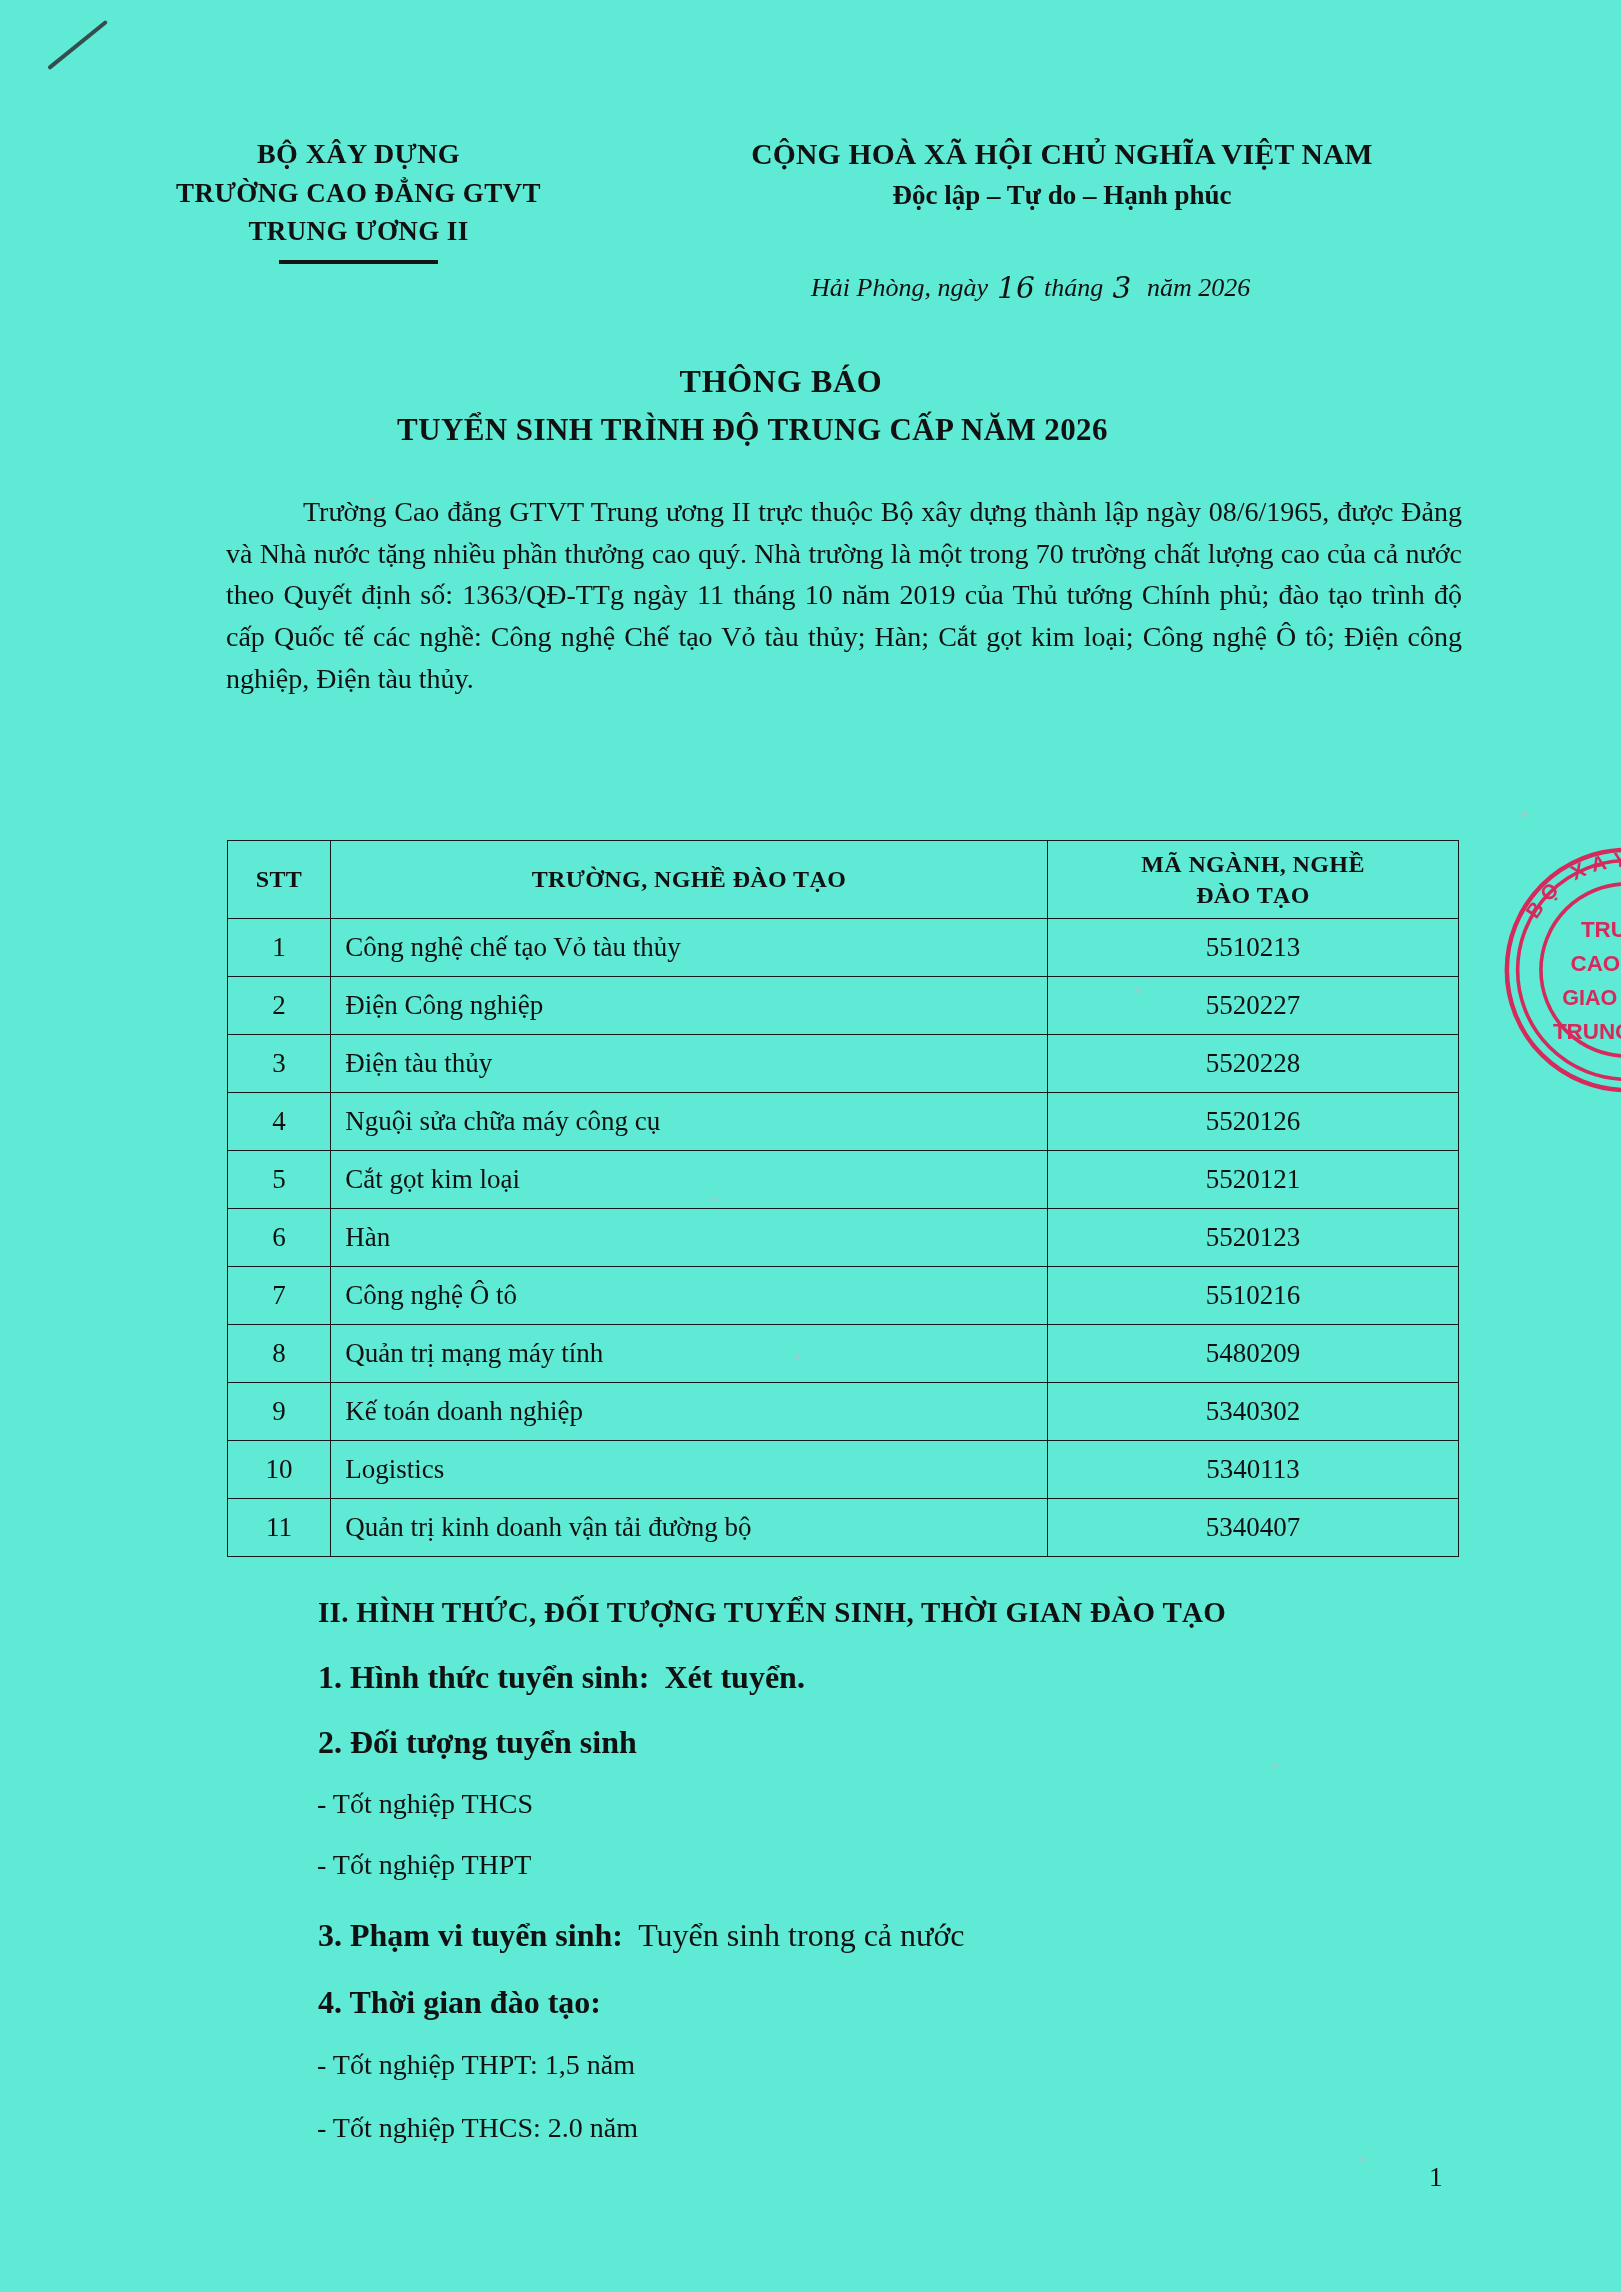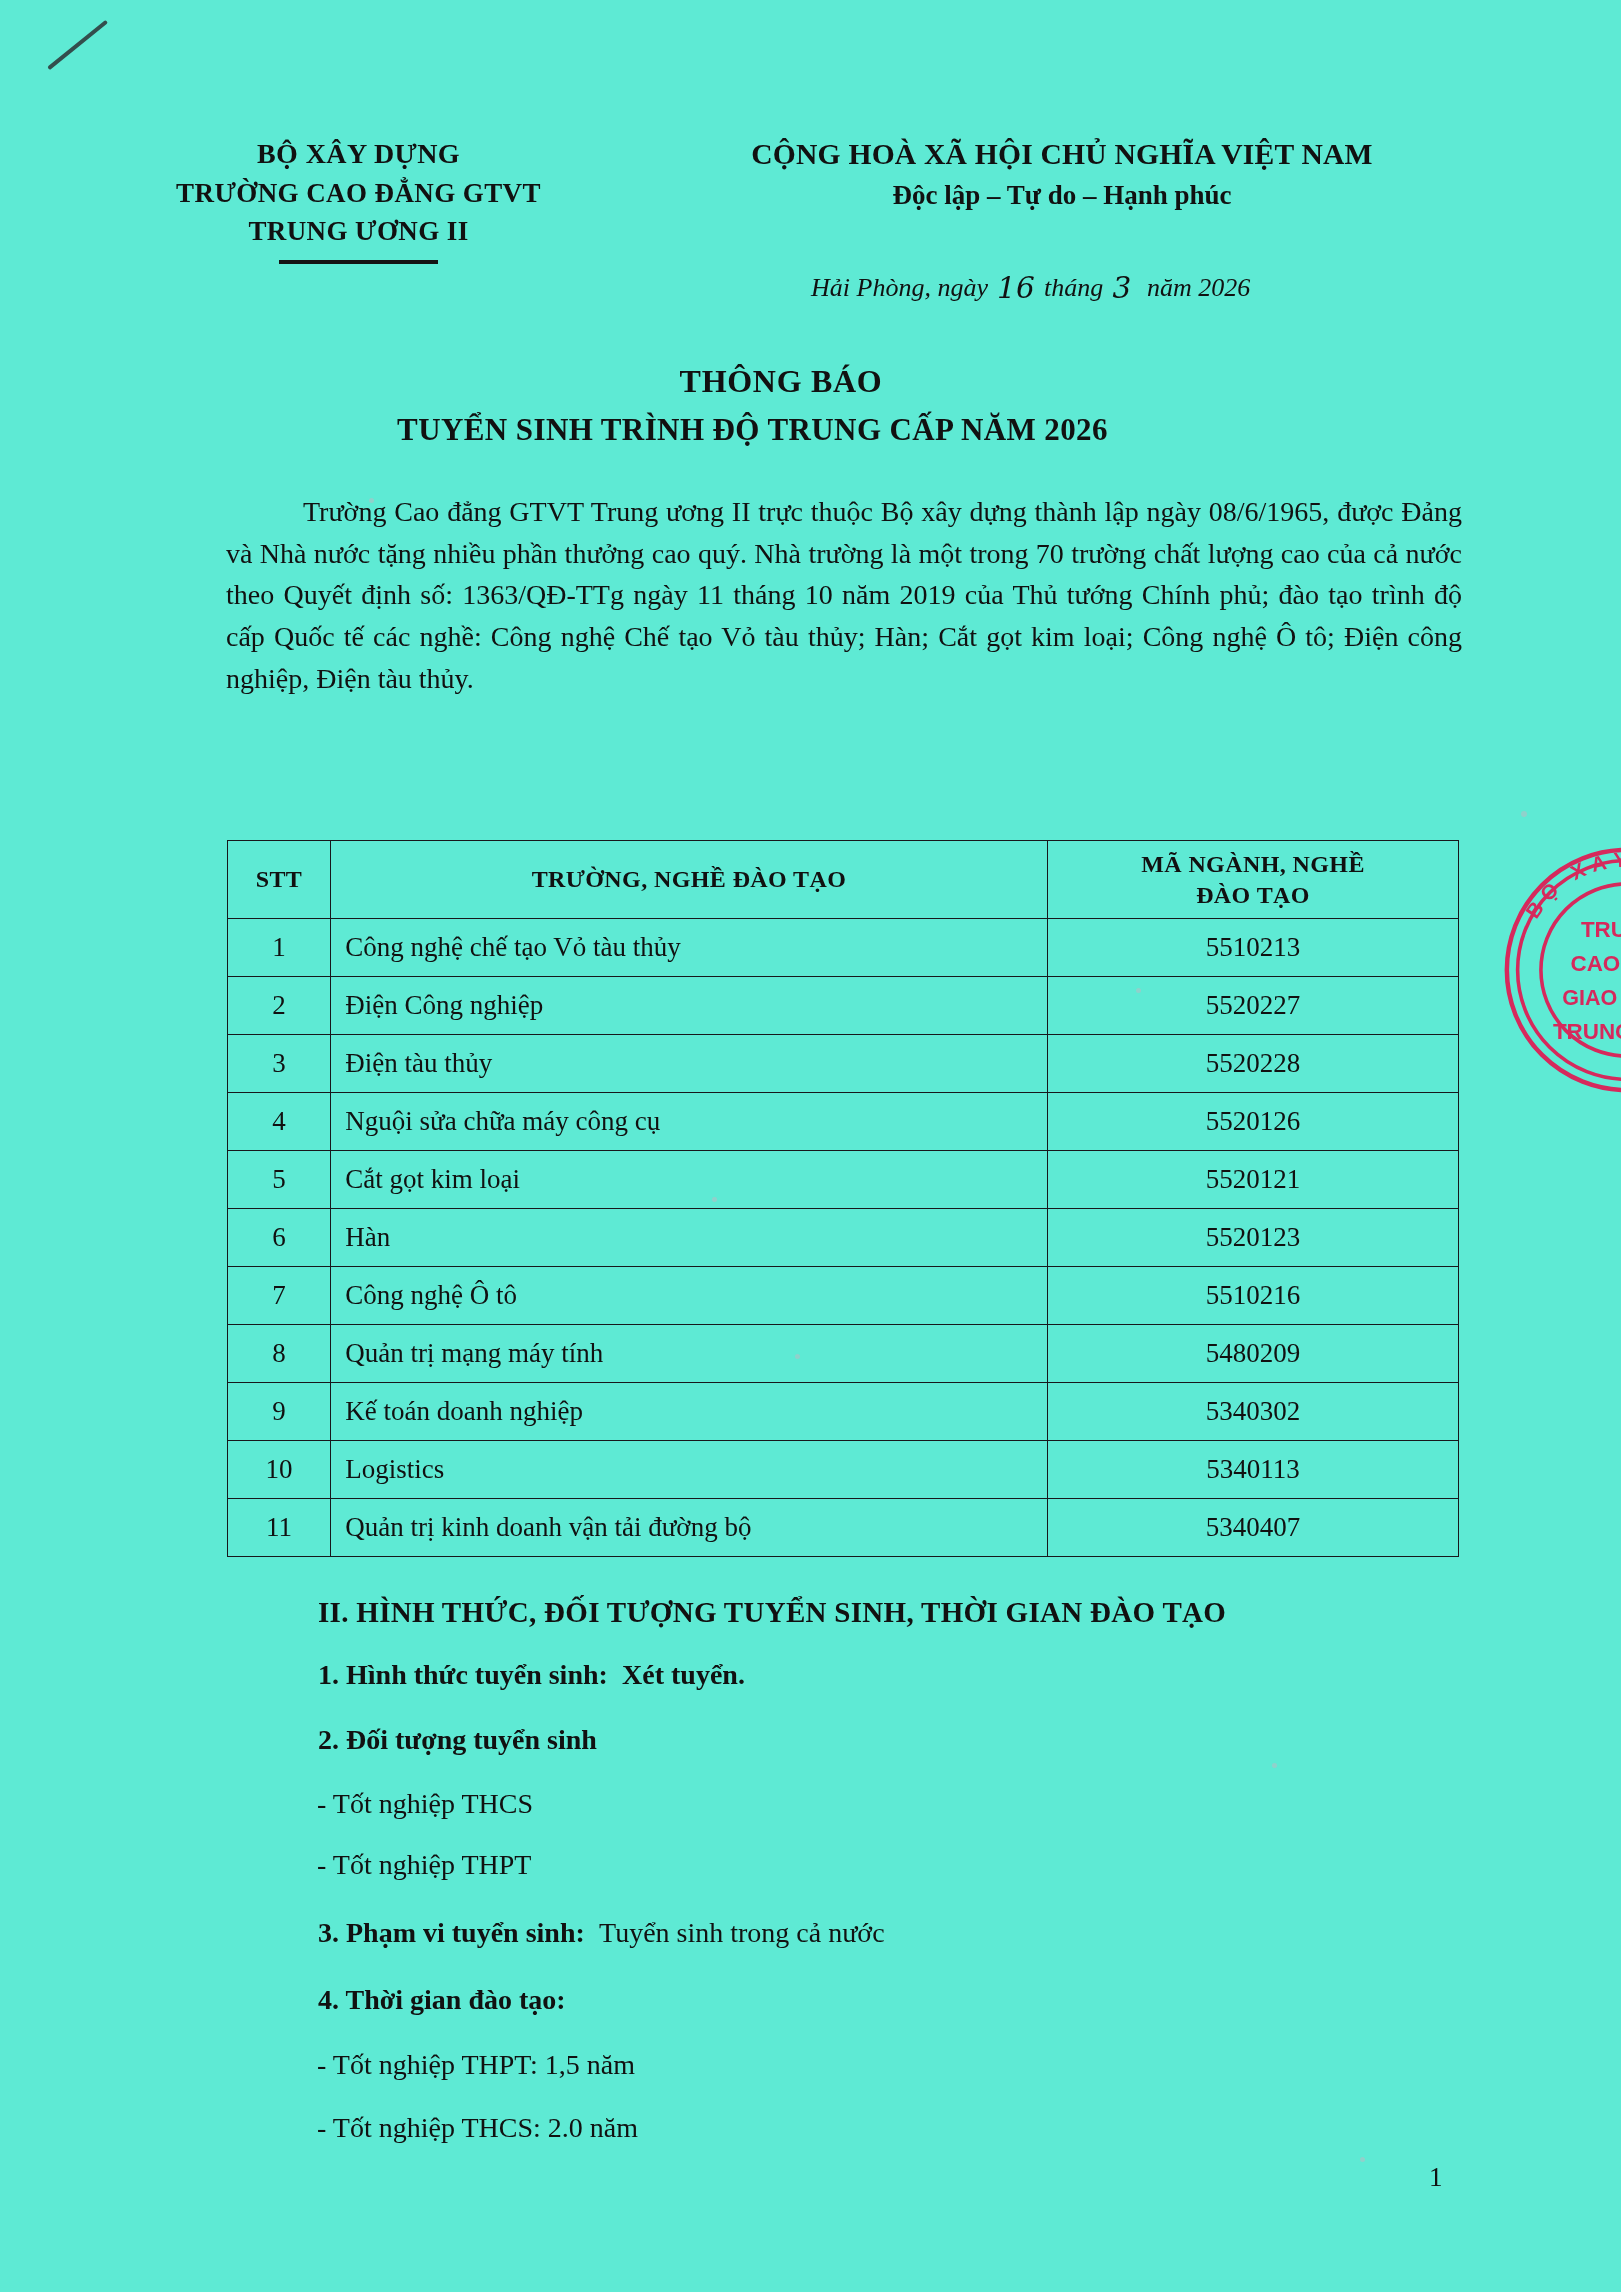--- a/index.html
+++ b/index.html
@@ -177,21 +177,21 @@
   }
   table.courses td { height: 57px; vertical-align: middle; }
   .c-stt  { width: 102px; text-align: center; }
   .c-name { width: 716px; text-align: left; padding-left: 14.3px !important; }
   .c-code { width: 410px; text-align: center; margin-top: 31px; }
   th.c-name { text-align: center; padding-left: 0 !important; }
 
   
   .item {
     position: absolute;
-    font-size: 28px;
+    font-size: 32px;
     white-space: nowrap;
     left: 318px;
   }
   .item b { font-weight: bold; }
   .dash-item {
     position: absolute;
     font-size: 28px;
     white-space: nowrap;
     left: 317px;
   }

